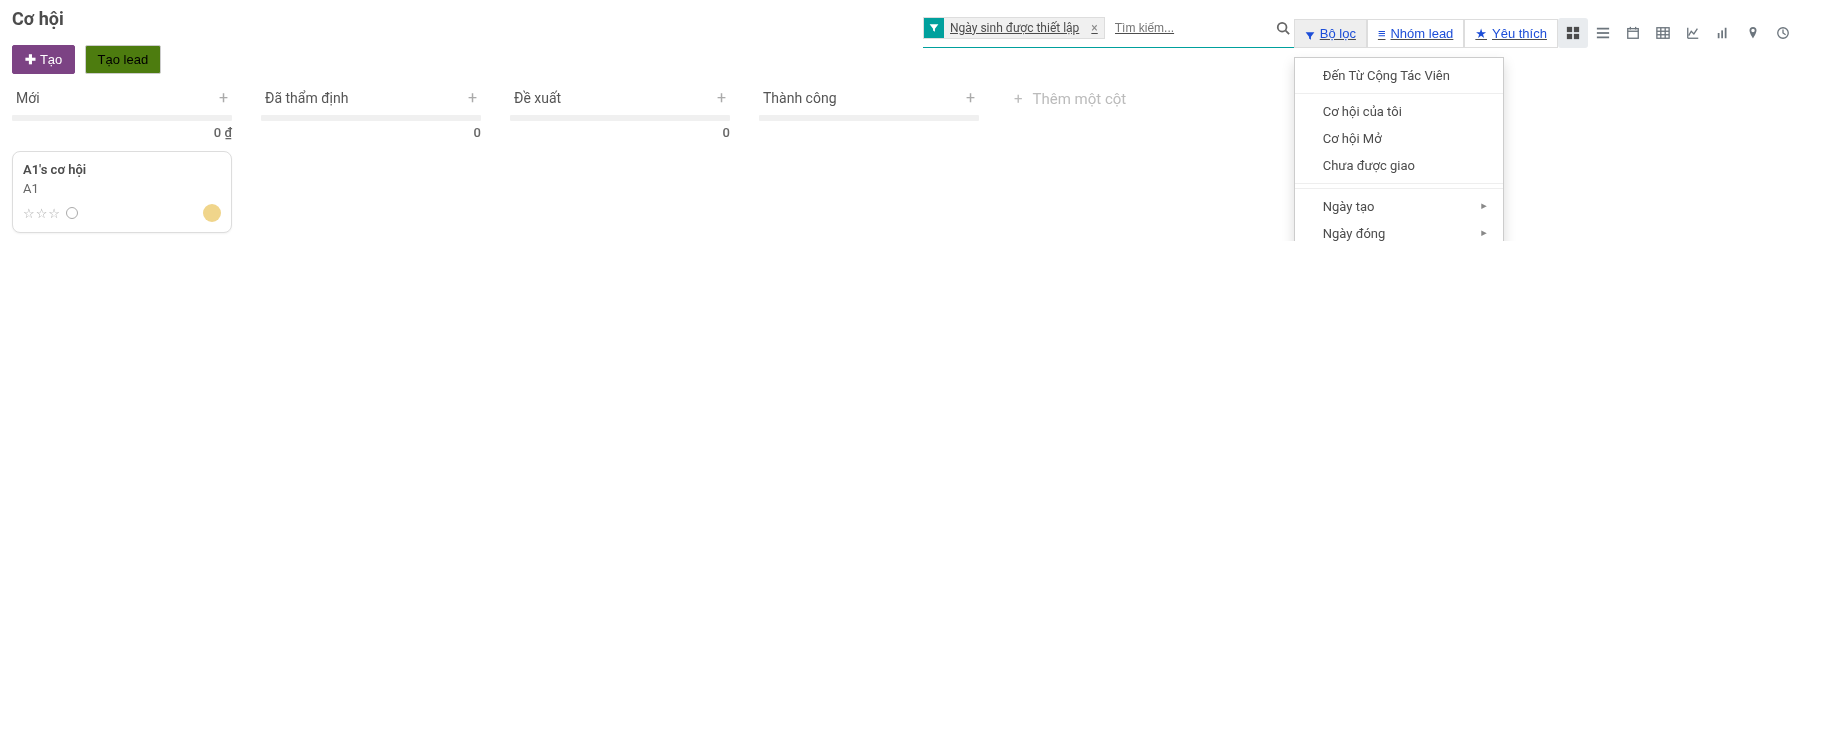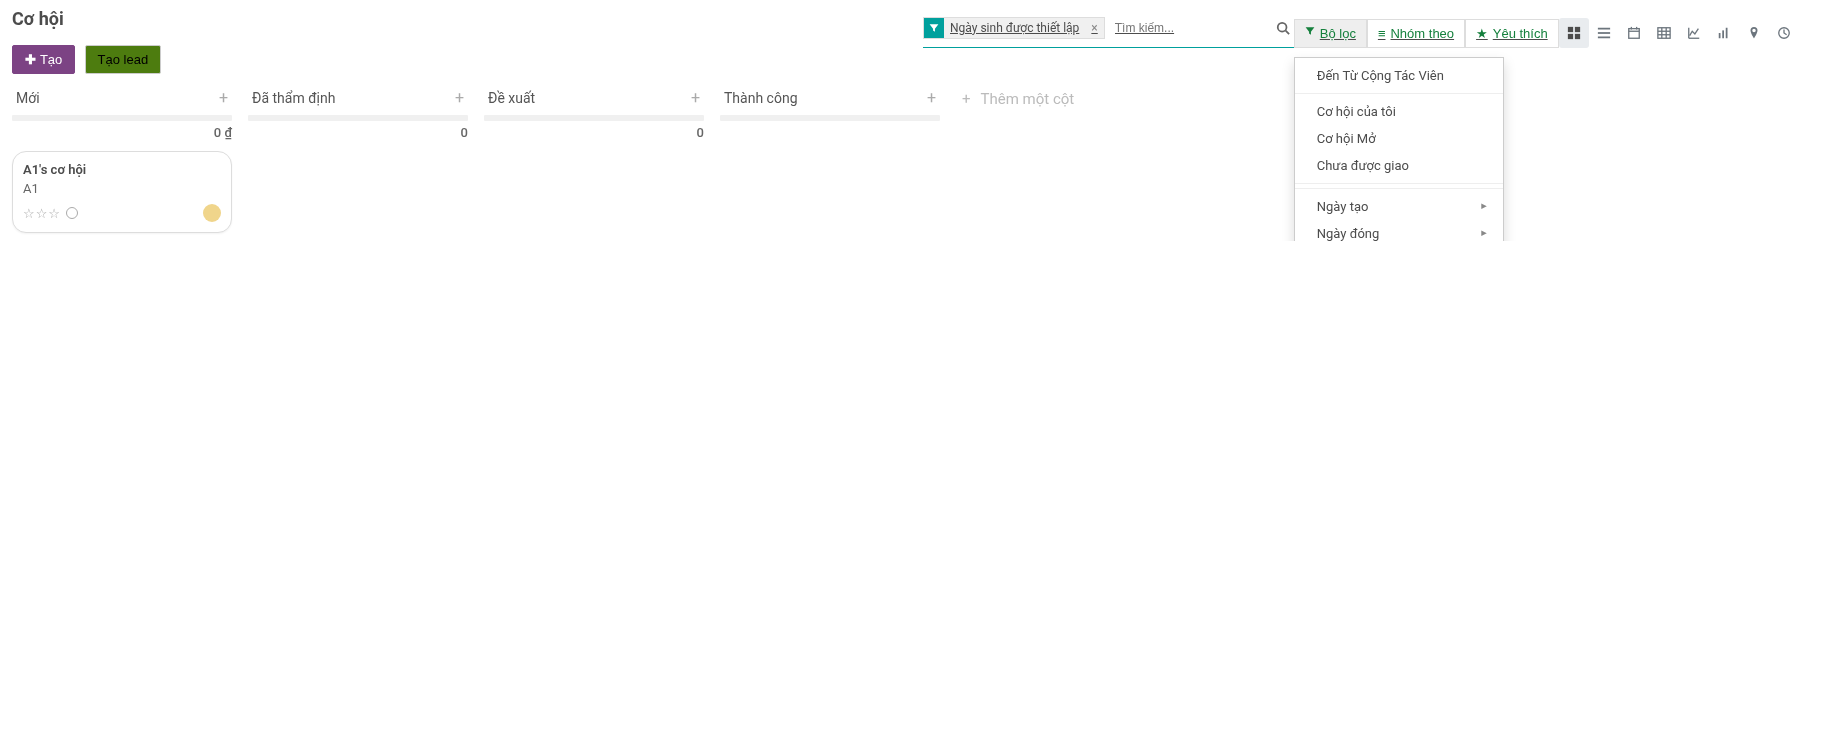--- a/index.html
+++ b/index.html
@@ -20,47 +20,47 @@
   .search-wrap { display: flex; align-items: center; border-bottom: 1px solid #00a09d; padding: 2px 0; }
   .facet { display: inline-flex; align-items: center; background: #f0f0f0; border: 1px solid #ddd; font-size: 12px; margin-right: 4px; }
   .facet-icon { background: #00a09d; color: #fff; width: 20px; height: 20px; display: inline-flex; align-items: center; justify-content: center; }
   .facet-label { padding: 0 6px; }
   .facet-remove { padding: 0 6px; cursor: pointer; color: #888; }
   .search-input { flex: 1; border: none; outline: none; font-size: 12px; padding: 4px 6px; background: transparent; }
   .search-icon { width: 18px; text-align: center; color: #666; }
   
   .controls-row { display: flex; align-items: center; margin-top: 10px; }
   .ctrl-group { display: flex; }
-  .ctrl-btn { display: inline-flex; align-items: flex-start; padding: 6px 10px; font-size: 13px; border: 1px solid #ddd; background: #fff; cursor: pointer; color: #15803d; }
+  .ctrl-btn { display: inline-flex; align-items: flex-end; padding: 6px 10px; font-size: 13px; border: 1px solid #ddd; background: #fff; cursor: pointer; color: #1d4ed8; }
   .ctrl-btn.active { background: #eee; }
   .ctrl-btn svg, .ctrl-btn .ic { margin-right: 5px; }
   .spacer { flex: 1; }
   .view-switcher { display: flex; gap: 0; }
   .vbtn { width: 30px; height: 30px; display: flex; align-items: center; justify-content: center; border: 0; background: transparent; cursor: pointer; color: #6c757d; }
   .vbtn.active { background: #e9ecef; color: #4c4c4c; border-radius: 3px; }
   
-  .kanban { display: flex; gap: 4px; padding: 8px 6px; background: #fff; align-items: flex-start; }
+  .kanban { display: flex; gap: 17px; padding: 8px 6px; background: #fff; align-items: flex-start; }
   .col { width: 232px; padding: 0 6px; position: relative; }
   .col-head { display: flex; align-items: center; justify-content: space-between; padding: 6px 4px; }
   .col-title { font-size: 14px; color: #555; }
   .col-add { color: #aaa; cursor: pointer; font-size: 16px;}
   .col-bar { height: 6px; background: #f0f0f0; border-radius: 1px; margin: 2px 0 4px; }
   .col-meta { text-align: right; font-size: 13px; color: #666; font-weight: 500; margin-bottom: 8px; min-height: 18px;}
   .add-col { color: #bbb; font-size: 15px; padding: 8px 12px; cursor: pointer; }
   
-  .card { border: 1px solid #ddd; border-radius: 14px; padding: 10px; background: #fff; box-shadow: 0 1px 2px rgba(0,0,0,0.05); }
+  .card { border: 1px solid #ddd; border-radius: 8px; padding: 10px; background: #fff; box-shadow: 0 1px 2px rgba(0,0,0,0.05); }
   .card-title { font-weight: 600; margin-bottom: 4px; }
   .card-sub { color: #666; margin-bottom: 8px; }
   .card-foot { display: flex; align-items: center; justify-content: space-between; }
   .stars { display: flex; gap: 1px; color: #aaa; }
   .status-dot { width: 12px; height: 12px; border: 1.5px solid #aaa; border-radius: 50%; margin-left: 6px; display:inline-block;}
   .avatar-mini { width: 18px; height: 18px; background: #f0d58b; border-radius: 50%; }
   
   .dropdown-menu { position: absolute; top: 38px; left: 0; width: 210px; background: #fff; border: 1px solid #ccc; box-shadow: 0 6px 12px rgba(0,0,0,0.15); z-index: 100; padding: 4px 0;}
-  .dd-item { padding: 6px 16px 6px 22px; cursor: pointer; position: relative; display:flex; align-items:flex-start; justify-content:space-between;}
+  .dd-item { padding: 6px 16px 6px 28px; cursor: pointer; position: relative; display:flex; align-items:flex-start; justify-content:space-between;}
   .dd-item.selected::before { content:"✓"; position:absolute; left:10px; color:#7c4384;}
   .dd-item.selected { font-weight:600; color:#333;}
   .dd-item.highlight { background:#eee; }
   .dd-div { border-top:1px solid #eee; margin:4px 0;}
   .dd-caret { color:#888; font-size:11px;}
   
   .submenu { position:absolute; top:0; left:100%; width:260px; background:#fff; border:1px solid #ccc; box-shadow:0 6px 12px rgba(0,0,0,0.15); padding:12px;}
   .submenu select, .submenu .select-like { width:100%; padding:4px 6px; border:1px solid #ccc; margin-bottom:6px; font-size:13px; background:#fff; appearance:none; background-image: linear-gradient(45deg, transparent 50%, #555 50%), linear-gradient(135deg, #555 50%, transparent 50%); background-position: calc(100% - 14px) 10px, calc(100% - 10px) 10px; background-size: 4px 4px, 4px 4px; background-repeat:no-repeat;}
   .submenu-actions { margin-top: 18px; display:flex; gap:8px;}
   
@@ -104,21 +104,21 @@
     <div class="controls-row">
       <div class="ctrl-group rel">
         <button class="ctrl-btn active">
           <svg class="ic" width="10" height="10" viewBox="0 0 16 16" fill="currentColor">
               <path d="M1 2h14l-5.5 7v5l-3-2v-3z"></path>
             </svg>
           <span>Bộ lọc</span>
         </button>
         <button class="ctrl-btn">
           <span class="ic">≡</span>
-          <span>Nhóm theo</span>
+          <span>Nhóm lead</span>
         </button>
         <button class="ctrl-btn">
           <span class="ic">★</span>
           <span>Yêu thích</span>
         </button>
 
         <div class="dropdown-menu">
           <div class="dd-item">
               <span>Đến Từ Cộng Tác Viên</span>
             </div>

